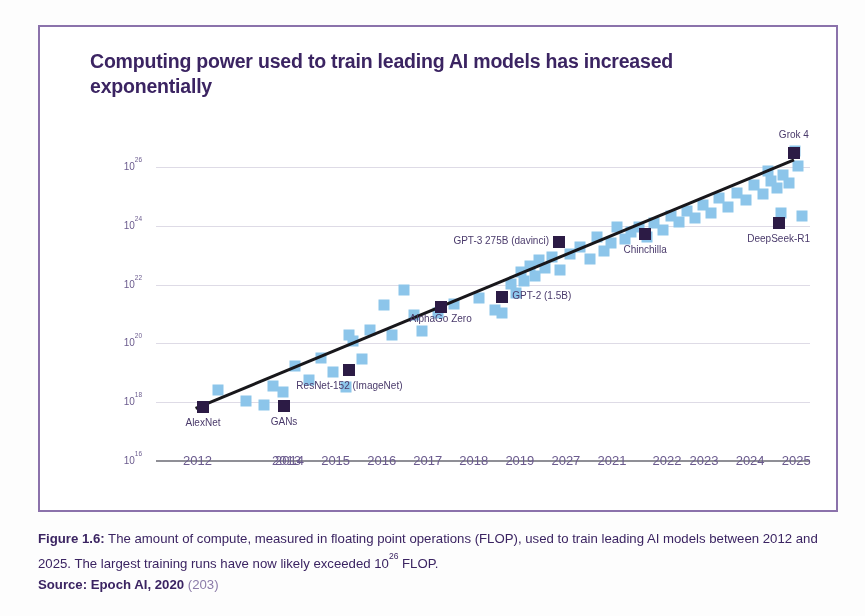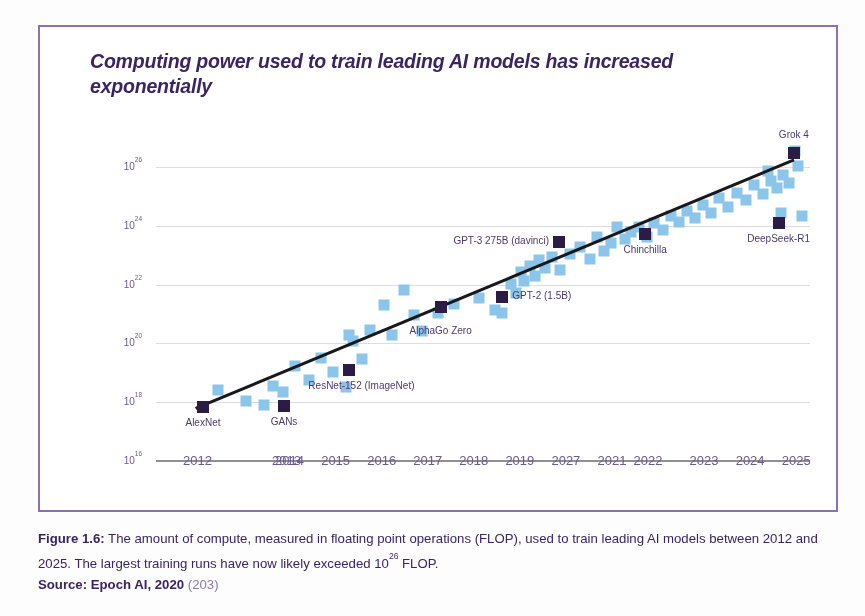--- a/index.html
+++ b/index.html
@@ -24,21 +24,20 @@
 
   .chart-title{
     position:absolute;
     left:50px;top:22px;
     width:640px;
     font-size:19.5px;
     font-weight:bold;
     line-height:25px;
     color:#3b2462;
     letter-spacing:-0.2px;
-    font-style:italic;
   }
 
   .axis-title-y{
     position:absolute;
     left:50px;top:81px;
     font-size:11.5px;
     color:#6b5b8e;
     letter-spacing:0.05px;
   }
 
@@ -151,21 +150,21 @@
         <div class="xtick" style="left: 157.451px;">2012</div>
         <div class="xtick" style="left: 203.507px; margin-left: 43px;">2013</div>
         <div class="xtick" style="left: 249.563px;">2014</div>
         <div class="xtick" style="left: 295.62px;">2015</div>
         <div class="xtick" style="left: 341.676px;">2016</div>
         <div class="xtick" style="left: 387.732px;">2017</div>
         <div class="xtick" style="left: 433.789px;">2018</div>
         <div class="xtick" style="left: 479.845px;">2019</div>
         <div class="xtick" style="left: 525.901px;">2027</div>
         <div class="xtick" style="left: 571.958px;">2021</div>
-        <div class="xtick" style="left: 608px; text-align: center;">2022</div>
+        <div class="xtick" style="left: 627px; text-align: center;">2022</div>
         <div class="xtick" style="left: 664.07px;">2023</div>
         <div class="xtick" style="left: 710.127px;">2024</div>
         <div class="xtick" style="left: 756.183px;">2025</div>
         <div class="pt" style="left: 178.176px; top: 362.852px; background: rgb(140, 197, 234);"></div>
         <div class="pt" style="left: 205.81px; top: 373.73px; background: rgb(140, 197, 234);"></div>
         <div class="pt" style="left: 224.232px; top: 377.552px; background: rgb(140, 197, 234);"></div>
         <div class="pt" style="left: 233.444px; top: 359.03px; background: rgb(140, 197, 234);"></div>
         <div class="pt" style="left: 242.655px; top: 364.91px; background: rgb(140, 197, 234);"></div>
         <div class="pt" style="left: 255.09px; top: 338.744px; background: rgb(140, 197, 234);"></div>
         <div class="pt" style="left: 268.907px; top: 353.15px; background: rgb(140, 197, 234);"></div>
@@ -229,23 +228,23 @@
         <div class="pt" style="left: 758.486px; top: 138.53px; background: rgb(140, 197, 234);"></div>
         <div class="pt" style="left: 741.445px; top: 185.57px; background: rgb(140, 197, 234);"></div>
         <div class="pt" style="left: 761.71px; top: 189.392px; background: rgb(140, 197, 234);"></div>
         <div class="pt" style="left: 727.628px; top: 144.41px; background: rgb(140, 197, 234);"></div>
         <div class="trend" style="left: 155.148px; top: 380.492px; width: 648.34px; transform: rotate(-22.5589deg); border-top-color: rgb(24, 23, 27);"></div>
         <div class="pt hi" style="left: 162.977px; top: 380.492px; background: rgb(44, 27, 69);"></div>
         <div class="ann c" style="left: 162.977px; top: 390.492px;">AlexNet</div>
         <div class="pt hi" style="left: 244.037px; top: 378.728px; background: rgb(44, 27, 69);"></div>
         <div class="ann c" style="left: 244.037px; top: 388.728px;">GANs</div>
         <div class="pt hi" style="left: 309.437px; top: 343.448px; background: rgb(44, 27, 69);"></div>
-        <div class="ann c" style="left: 309.437px; top: 353.448px; margin-left: 12px;">ResNet-152 (ImageNet)</div>
+        <div class="ann c" style="left: 309.437px; top: 353.448px;">ResNet-152 (ImageNet)</div>
         <div class="pt hi" style="left: 400.628px; top: 279.65px; background: rgb(44, 27, 69);"></div>
-        <div class="ann c" style="left: 400.628px; top: 298px;">AlphaGo Zero</div>
+        <div class="ann c" style="left: 400.628px; top: 286px;">AlphaGo Zero</div>
         <div class="pt hi" style="left: 462.344px; top: 269.948px; background: rgb(44, 27, 69);"></div>
         <div class="ann" style="left: 472.344px; top: 262.948px;">GPT-2 (1.5B)</div>
         <div class="pt hi" style="left: 518.993px; top: 214.97px; background: rgb(44, 27, 69);"></div>
         <div class="ann r" style="left: 508.993px; top: 207.97px;">GPT-3 275B (davinci)</div>
         <div class="pt hi" style="left: 605.118px; top: 207.032px; background: rgb(44, 27, 69);"></div>
         <div class="ann c" style="left: 605.118px; top: 217.032px;">Chinchilla</div>
         <div class="pt hi" style="left: 753.88px; top: 125.888px; background: rgb(44, 27, 69);"></div>
         <div class="ann c" style="left: 753.88px; top: 101.888px;">Grok 4</div>
         <div class="pt hi" style="left: 738.682px; top: 196.448px; background: rgb(44, 27, 69);"></div>
         <div class="ann c" style="left: 738.682px; top: 206.448px;">DeepSeek-R1</div>

